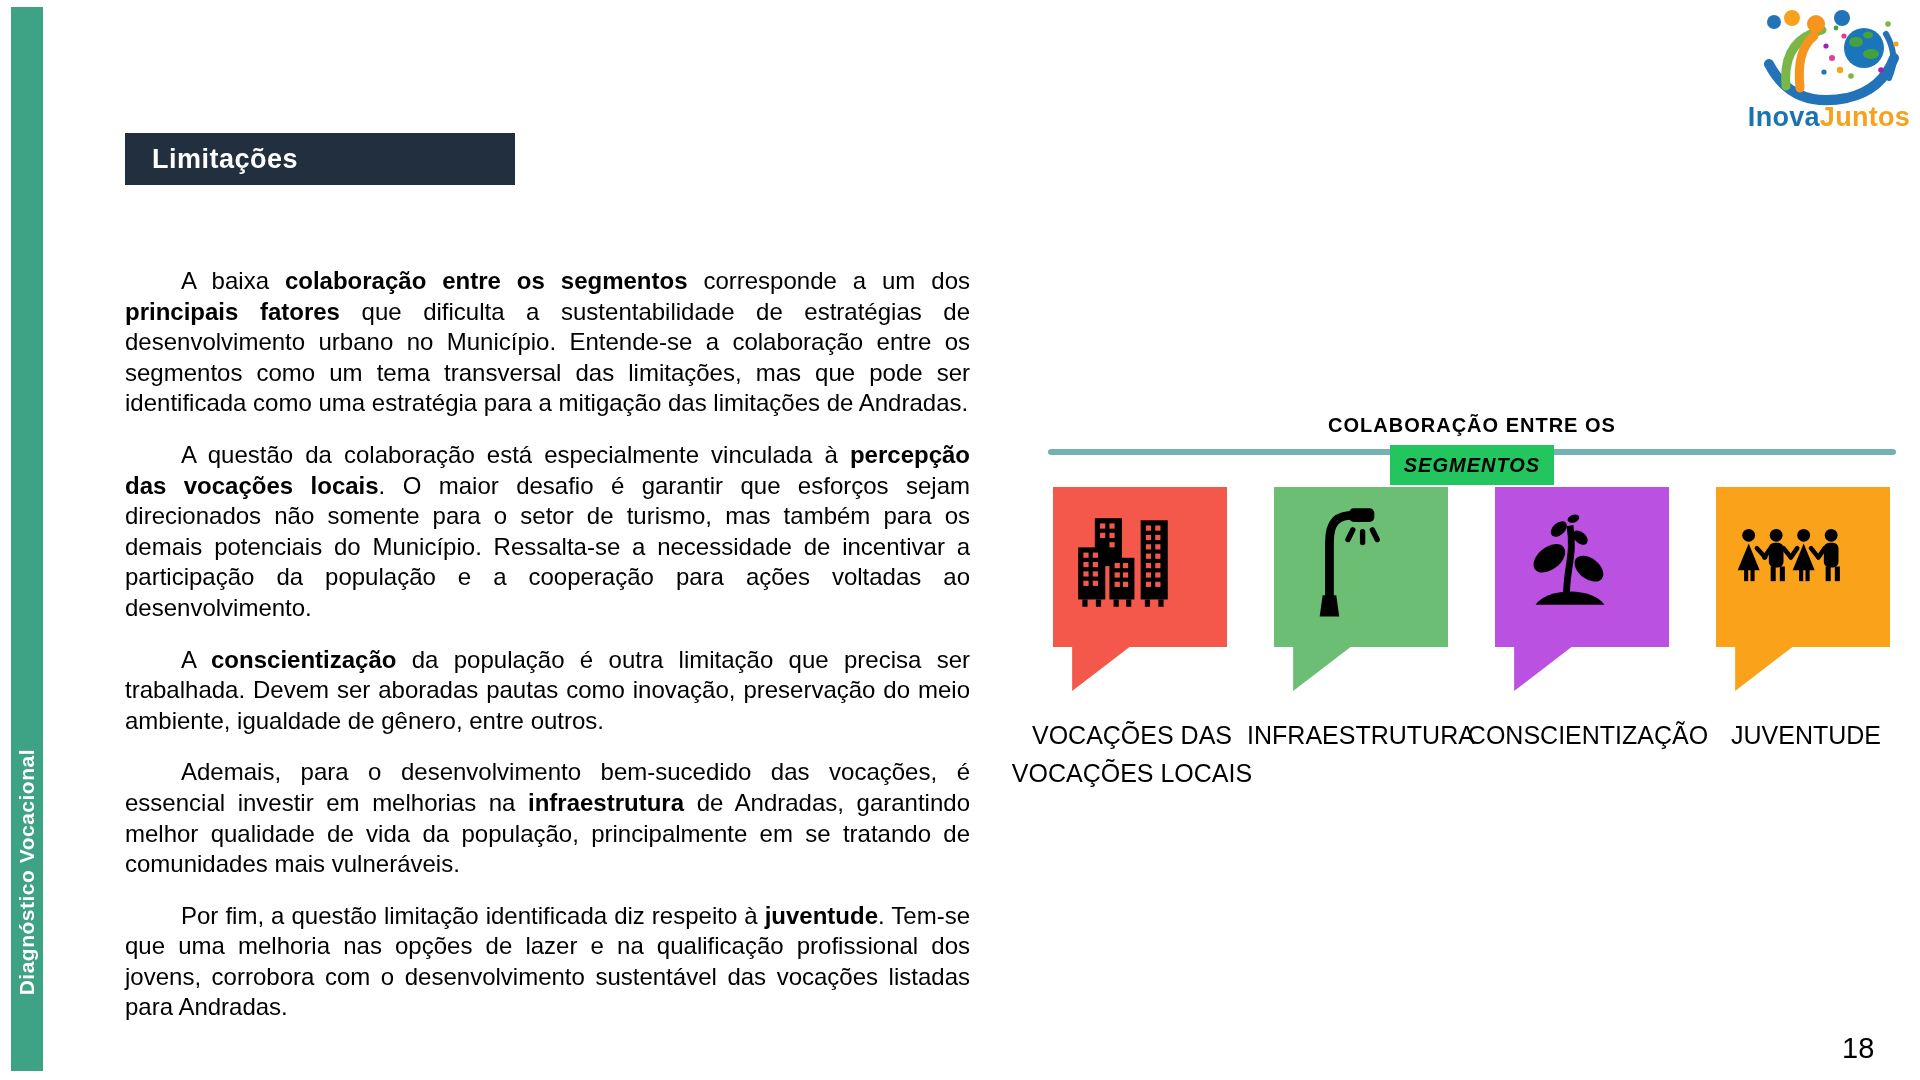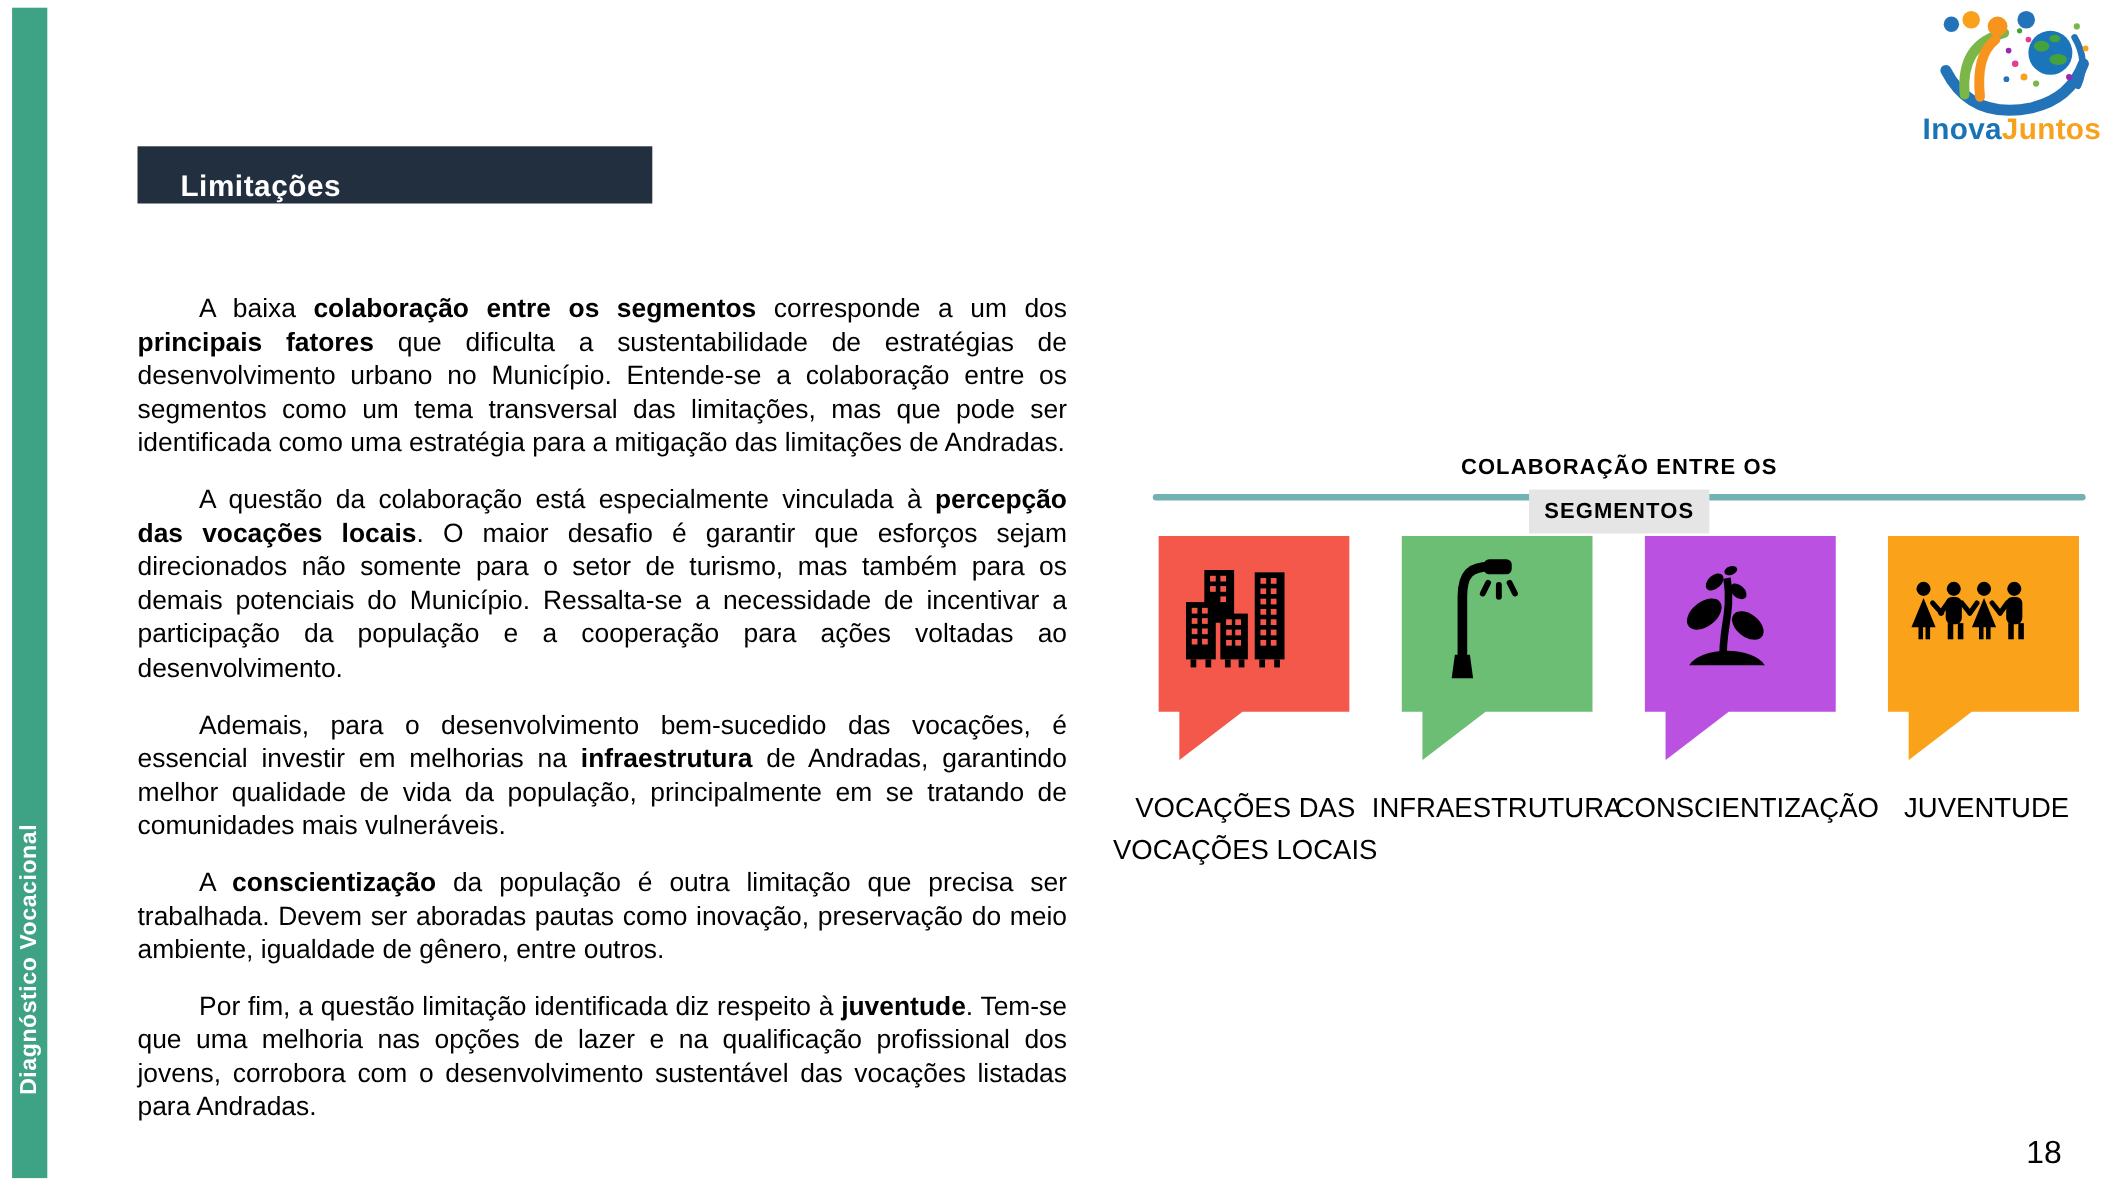--- a/index.html
+++ b/index.html
@@ -18,40 +18,40 @@
     position:absolute;left:11px;top:7px;width:32px;height:1064px;
     background:var(--sidebar-color);
   }
   .sidebar-label{
     position:absolute;bottom:76px;left:50%;
     writing-mode:vertical-rl;transform:translateX(-50%) rotate(180deg);
     color:#fff;font-weight:bold;font-size:21px;letter-spacing:0.5px;white-space:nowrap;
   }
   
   .title-box{
-    position:absolute;left:125px;top:133px;width:468px;height:52px;
-    background:var(--header-bg);display:flex;align-items:flex-end;padding-left:12px;
+    position:absolute;left:125px;top:133px;width:390px;height:52px;
+    background:var(--header-bg);display:flex;align-items:center;
   }
   .title-box h1{
     color:#fff;font-size:27px;font-weight:bold;padding-left:27px;letter-spacing:0.5px;
   }
   
   .text-column{
     position:absolute;left:125px;top:266px;width:845px;
     font-size:24px;line-height:30.6px;text-align:justify;
   }
   .text-column p{text-indent:56px;margin-bottom:21px;}
   .text-column b{font-weight:bold;margin-top:32px;}
   
   .diagram-title{
     position:absolute;left:1048px;top:405px;width:848px;text-align:center;
     font-size:20px;font-weight:bold;line-height:40px;letter-spacing:1px;z-index:3;
   }
   .diagram-title .t1{display:block;}
-  .diagram-title .t2{display:inline-block;background:#e5e5e5;padding:0 14px;position:relative;z-index:3;}
+  .diagram-title .t2{display:inline-block;background:#22c55e;padding:0 14px;position:relative;z-index:3;font-style:italic;}
   .divider-line{
     position:absolute;left:1048px;top:449px;width:848px;height:6px;
     background:var(--divider);border-radius:3px;z-index:1;
   }
   .bubble{
     position:absolute;top:487px;width:174px;height:204px;
     clip-path:polygon(0 0,100% 0,100% 78.4%,44% 78.4%,11% 100%,11% 78.4%,0 78.4%);
     display:flex;justify-content:center;align-items:flex-start;
   }
   .bubble-1{left:1053px;} .bubble-2{left:1274px;} .bubble-3{left:1495px;} .bubble-4{left:1716px;}
@@ -82,22 +82,22 @@
   <span class="sidebar-label">Diagnóstico Vocacional</span>
 </aside>
 
 <header class="title-box">
   <h1>Limitações</h1>
 </header>
 
 <main class="text-column">
   <p><span>A baixa </span><b>colaboração entre os segmentos</b><span> corresponde a um dos </span><b>principais fatores</b><span> que dificulta a sustentabilidade de estratégias de desenvolvimento urbano no Município. Entende-se a colaboração entre os segmentos como um tema transversal das limitações, mas que pode ser identificada como uma estratégia para a mitigação das limitações de Andradas.</span></p>
   <p><span>A questão da colaboração está especialmente vinculada à </span><b>percepção das vocações locais</b><span>. O maior desafio é garantir que esforços sejam direcionados não somente para o setor de turismo, mas também para os demais potenciais do Município. Ressalta-se a necessidade de incentivar a participação da população e a cooperação para ações voltadas ao desenvolvimento.</span></p>
+  <p><span>A </span><b>conscientização</b><span> da população é outra limitação que precisa ser trabalhada. Devem ser aboradas pautas como inovação, preservação do meio ambiente, igualdade de gênero, entre outros.</span></p>
   <p><span>Ademais, para o desenvolvimento bem-sucedido das vocações, é essencial investir em melhorias na </span><b>infraestrutura</b><span> de Andradas, garantindo melhor qualidade de vida da população, principalmente em se tratando de comunidades mais vulneráveis.</span></p>
-  <p><span>A </span><b>conscientização</b><span> da população é outra limitação que precisa ser trabalhada. Devem ser aboradas pautas como inovação, preservação do meio ambiente, igualdade de gênero, entre outros.</span></p>
   <p><span>Por fim, a questão limitação identificada diz respeito à </span><b>juventude</b><span>. Tem-se que uma melhoria nas opções de lazer e na qualificação profissional dos jovens, corrobora com o desenvolvimento sustentável das vocações listadas para Andradas.</span></p>
 </main>
 
 <section>
   <div class="divider-line"></div>
   <h2 class="diagram-title">
     <span class="t1">COLABORAÇÃO ENTRE OS</span>
     <span class="t2">SEGMENTOS</span>
   </h2>
 

